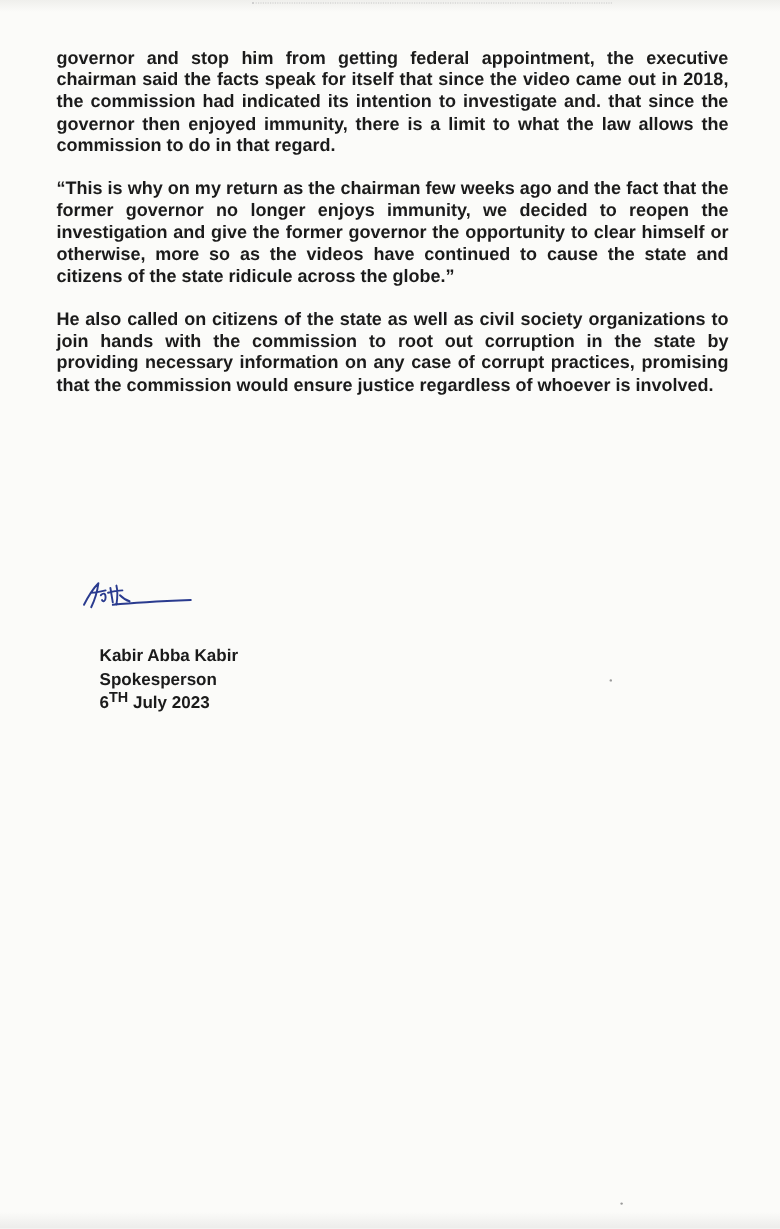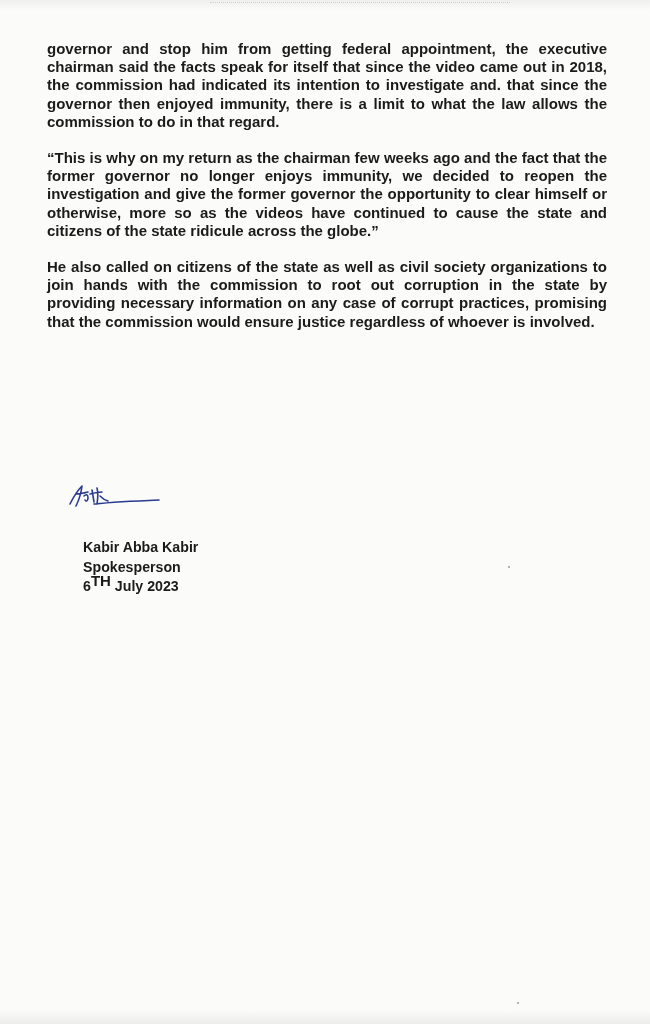--- a/index.html
+++ b/index.html
@@ -54,21 +54,21 @@
       left: 47px;
       top: 538px;
       font-size: 14.2px;
       line-height: 19.5px;
       font-weight: 700;
       color: #1b1b1b;
       margin-left: 36px;
     }
     .sig-line { display: block; }
     sup.date-sup {
-      font-size: 15px;
+      font-size: 12px;
       vertical-align: 5px;
       line-height: 0;
     }
     .speck {
       position: absolute;
       width: 2px; height: 2px;
       border-radius: 50%;
       background: #9a9a9a;
     }
     .bottom-edge {

